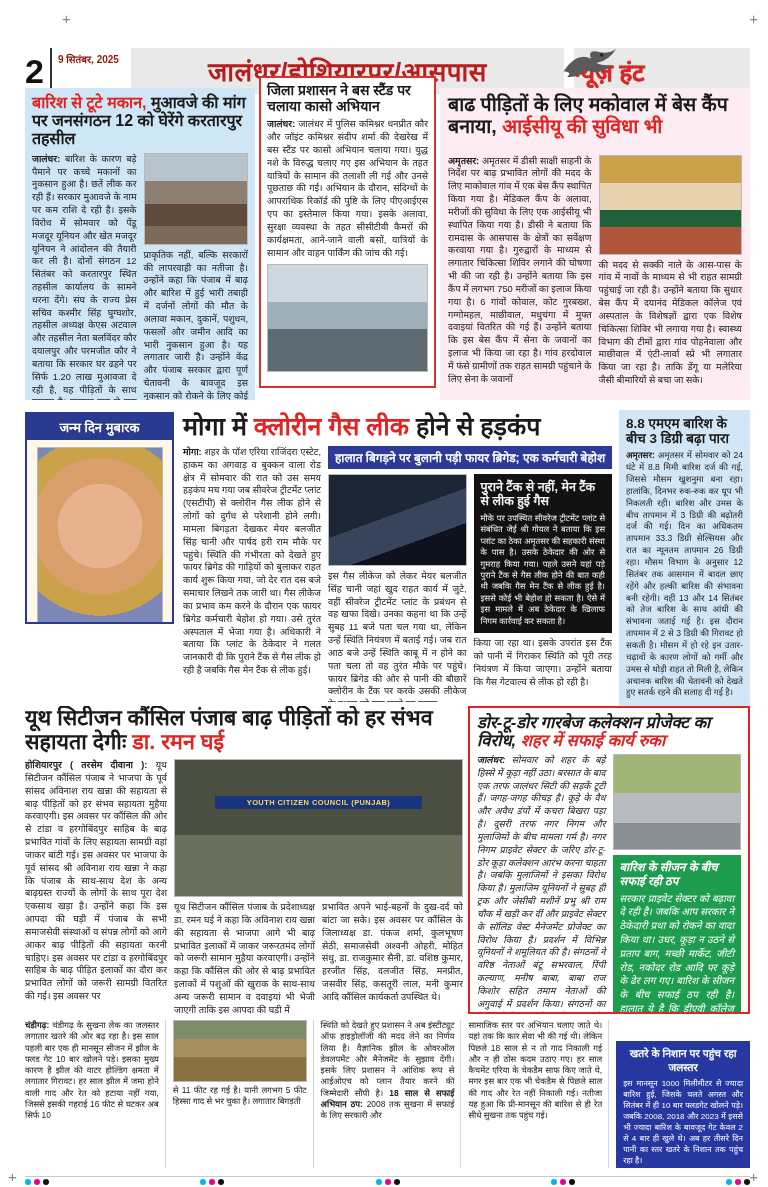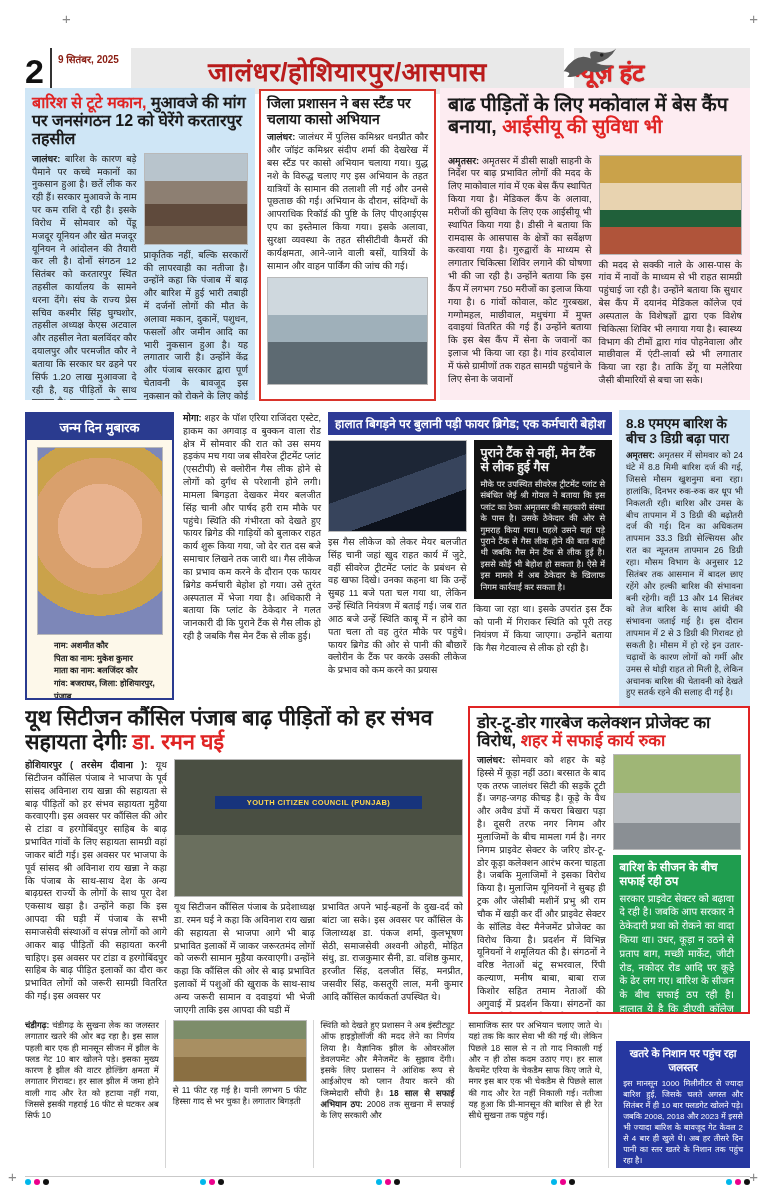--- a/index.html
+++ b/index.html
@@ -30,46 +30,46 @@
   .ph-baby{background:radial-gradient(circle at 50% 42%,#e8b28e 0 34%,#d9a06c 34% 55%,#caa24a 55% 72%,#7d87b8 72% 100%);}
   .ph-night{background:linear-gradient(160deg,#1d2636 0 45%,#37445c 45% 70%,#0d121c 70% 100%),radial-gradient(circle at 70% 40%,#cfd8e8 0 8%,transparent 8%);}
   .ph-group{background:linear-gradient(180deg,#4a4f42 0 55%,#6a6f5e 55% 100%);position:relative;}
   .ph-group .banner{position:absolute;left:14%;right:14%;top:26%;background:#17347c;color:#ffd84d;font-size:7.5px;font-weight:bold;text-align:center;padding:2px 0;letter-spacing:.4px;}
   .ph-trucks{background:linear-gradient(180deg,#9fb676 0 40%,#b8bcc0 40% 72%,#8a8f94 72% 100%),linear-gradient(90deg,transparent 0 55%,#b5742e 55% 85%,transparent 85%);}
   .ph-flood1{background:linear-gradient(180deg,#7d8d6a 0 30%,#a88f62 30% 60%,#8a6f42 60% 100%);}
   
   #art-a{left:25px;top:88px;width:230px;height:312px;background:#cfe6f6;padding:6px 7px;}
   #art-a .hl{font-size:16px;margin-bottom:5px;}
   
-  #art-b{left:259px;top:89px;width:177px;height:312px;background:#fff;border:2px solid #d9342b;padding:5px 6px;}
+  #art-b{left:259px;top:76px;width:177px;height:312px;background:#fff;border:2px solid #d9342b;padding:5px 6px;}
   #art-b .hl{font-size:14px;margin-bottom:4px;}
   
   #art-c{left:440px;top:88px;width:310px;height:312px;background:#fdecf1;padding:6px 8px;}
   #art-c .hl{font-size:19.5px;margin-bottom:17px;}
   
-  #box-d{left:25px;top:412px;width:149px;height:288px;background:#fdf8ea;border:2px solid #2a3b8f;}
+  #box-d{left:25px;top:412px;width:149px;height:212px;background:#fdf8ea;border:2px solid #2a3b8f;}
   #box-d .bd-head{background:#2a3b8f;color:#fff;font-weight:bold;font-size:13px;text-align:center;padding:4px 0;}
   #box-d .bd-photo{margin:7px auto 5px;width:126px;height:188px;}
   #box-d .bd-lines{padding:0 8px;font-size:8.2px;font-weight:bold;line-height:1.55;color:#222;margin-left:19px;}
   
   #art-e{left:181px;top:410px;width:433px;height:292px;background:#fff;padding:2px 2px;}
   #art-e .hl{font-size:25px;margin-bottom:6px;}
   #art-e .subbar{background:#2d3a96;color:#fff;font-weight:bold;font-size:12px;text-align:center;padding:3px 4px;margin-bottom:5px;}
   .blackbox{background:#121212;color:#f2f2f2;padding:6px 7px;}
   .blackbox .bb-title{font-weight:bold;font-size:12.5px;line-height:1.15;margin-bottom:4px;}
   .blackbox .bb-text{font-size:8.3px;line-height:1.38;text-align:justify;}
   
   #art-f{left:619px;top:410px;width:131px;height:340px;background:#d3e6f5;padding:6px 7px;}
   #art-f .hl{font-size:13.5px;margin-bottom:4px;}
   #art-f .body-txt{font-size:8.6px;}
   
   #art-g{left:25px;top:706px;width:438px;height:308px;background:#fff;}
   #art-g .hl{font-size:21.5px;margin-bottom:5px;}
   
-  #art-h{left:468px;top:706px;width:282px;height:308px;border:2px solid #e02424;background:#fff;padding:5px 7px;}
+  #art-h{left:468px;top:706px;width:282px;height:308px;border:2px solid #e02424;background:#fff;padding:5px 7px;font-style:italic;}
   #art-h .hl{font-size:16.5px;margin-bottom:4px;}
   .greenbox{background:#1f9d4f;color:#fff;padding:6px 7px;margin-top:5px;}
   .greenbox .gb-title{font-weight:bold;font-size:11.5px;line-height:1.2;margin-bottom:3px;}
   .greenbox .gb-text{font-size:10px;line-height:1.38;text-align:justify;}
   
   #art-i{left:25px;top:1020px;width:725px;height:148px;background:#fff;}
   #art-i .hl-strip{background:#f9ee34;padding:4px 8px;font-size:15px;font-weight:bold;line-height:1.15;margin-bottom:5px;}
   #art-i .cols .col{border-right:1px solid #d5d5d5;padding-right:6px;}
   #art-i .cols .col:last-child{border-right:none;padding-right:0;}
   #art-i .body-txt{font-size:8.4px;line-height:1.34;}
@@ -156,20 +156,25 @@
     <div class="photo ph-baby bd-photo"></div>
     <div class="bd-lines">
       <div>नाम: अशमीत कौर</div>
       <div>पिता का नाम: मुकेश कुमार</div>
       <div>माता का नाम: बलजिंदर कौर</div>
       <div>गांव: बजराघर, जिला: होशियारपुर, पंजाब</div>
     </div>
   </div>
 
   <div id="art-e" class="art">
+    <div class="hl">
+      <span>मोगा में</span>
+      <span class="red">क्लोरीन गैस लीक</span>
+      <span>होने से हड़कंप</span>
+    </div>
     <div class="cols">
       <div class="col body-txt" style="max-width:138px;">
         <span class="dateline">मोगा:</span>
         <span>शहर के पॉश एरिया राजिंदरा एस्टेट, हाकम का अगवाड़ व बुक्कन वाला रोड क्षेत्र में सोमवार की रात को उस समय हड़कंप मच गया जब सीवरेज ट्रीटमेंट प्लांट (एसटीपी) से क्लोरीन गैस लीक होने से लोगों को दुर्गंध से परेशानी होने लगी। मामला बिगड़ता देखकर मेयर बलजीत सिंह चानी और पार्षद हरी राम मौके पर पहुंचे। स्थिति की गंभीरता को देखते हुए फायर ब्रिगेड की गाड़ियों को बुलाकर राहत कार्य शुरू किया गया, जो देर रात दस बजे समाचार लिखने तक जारी था। गैस लीकेज का प्रभाव कम करने के दौरान एक फायर ब्रिगेड कर्मचारी बेहोश हो गया। उसे तुरंत अस्पताल में भेजा गया है। अधिकारी ने बताया कि प्लांट के ठेकेदार ने गलत जानकारी दी कि पुराने टैंक से गैस लीक हो रही है जबकि गैस मेन टैंक से लीक हुई।</span>
       </div>
       <div style="flex:2;min-width:0;">
         <div class="subbar">हालात बिगड़ने पर बुलानी पड़ी फायर ब्रिगेड; एक कर्मचारी बेहोश</div>
         <div class="cols">
           <div class="col">
             <div class="photo ph-night" style="height:92px;margin-bottom:4px;"></div>

